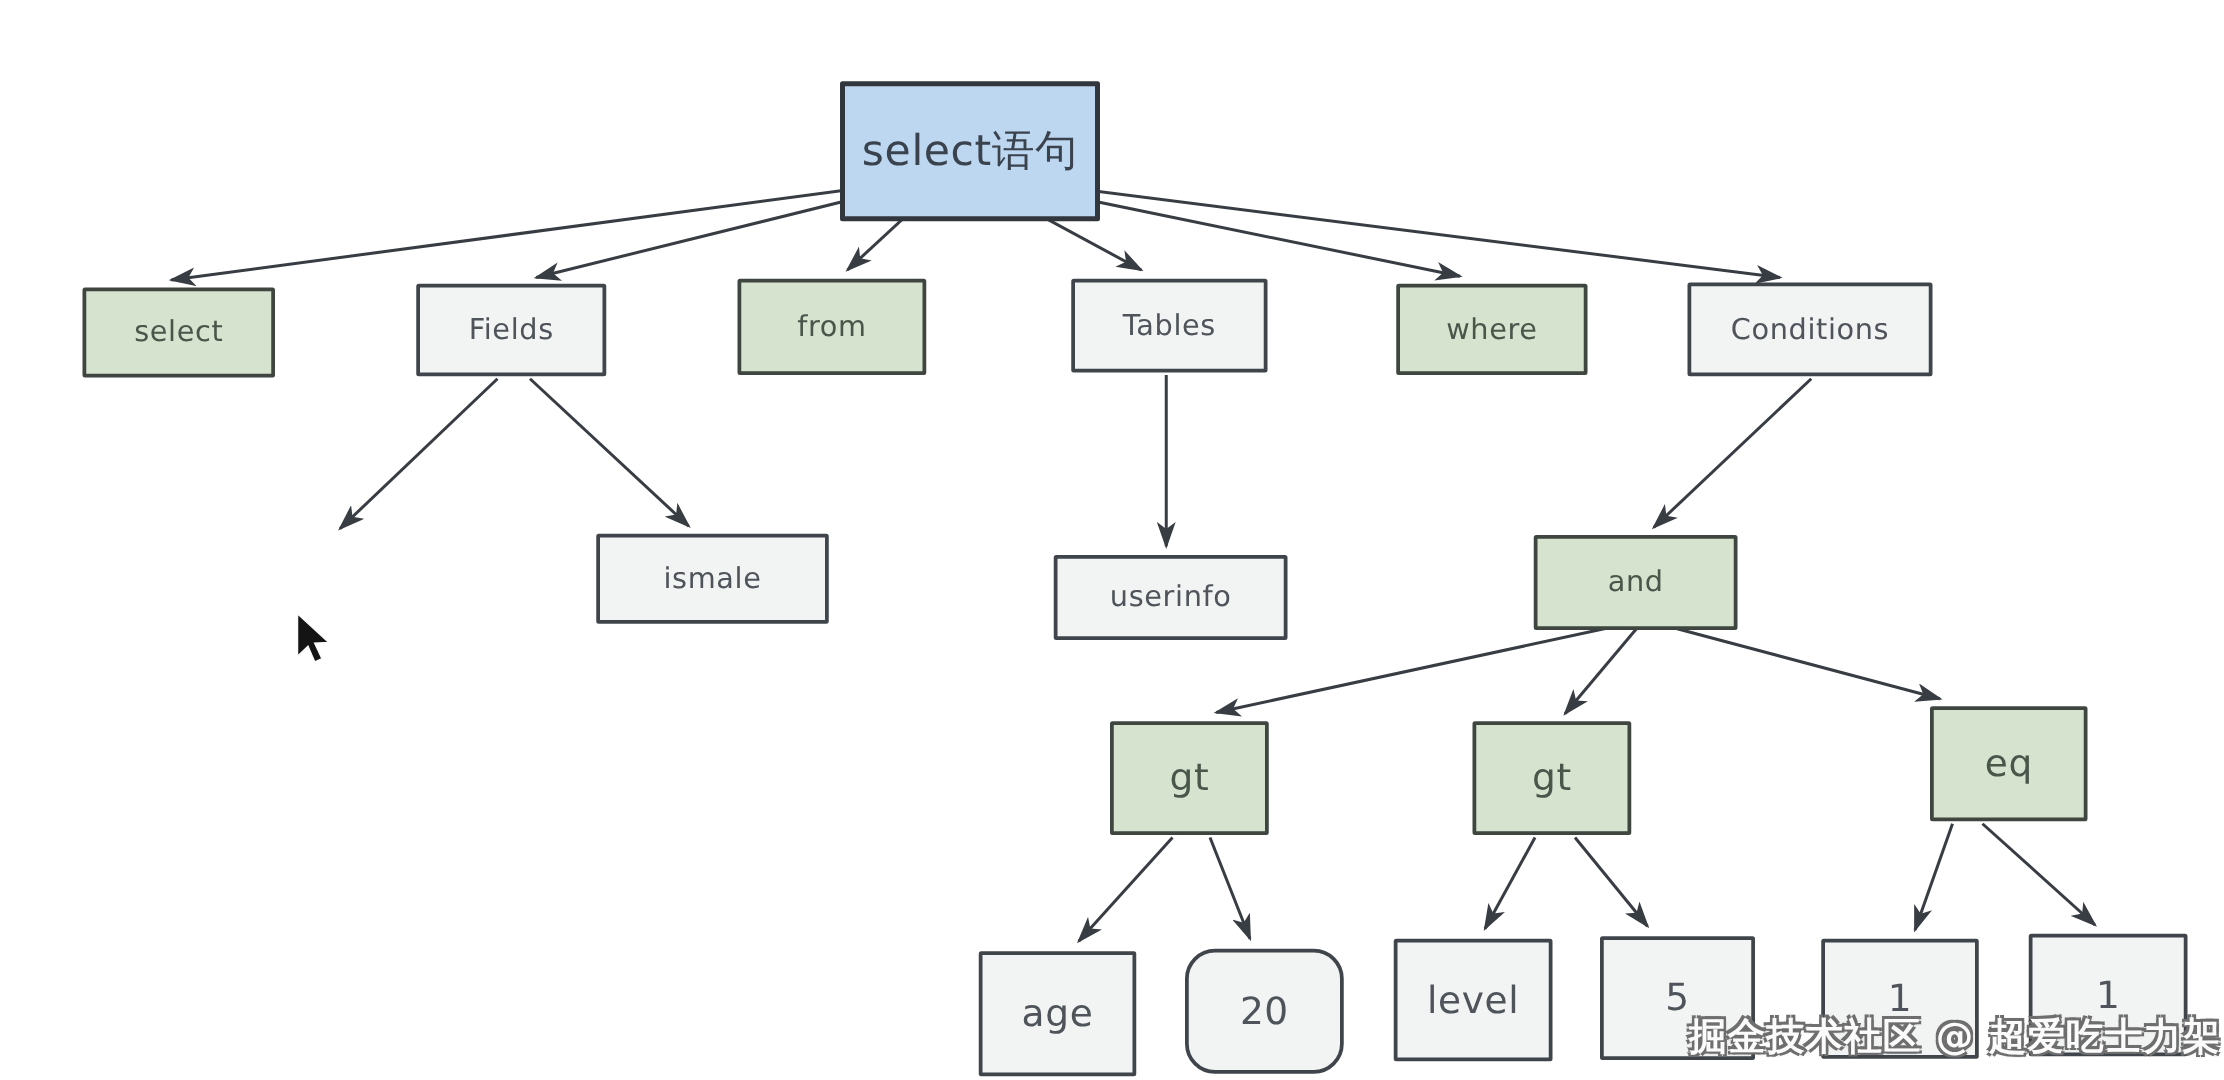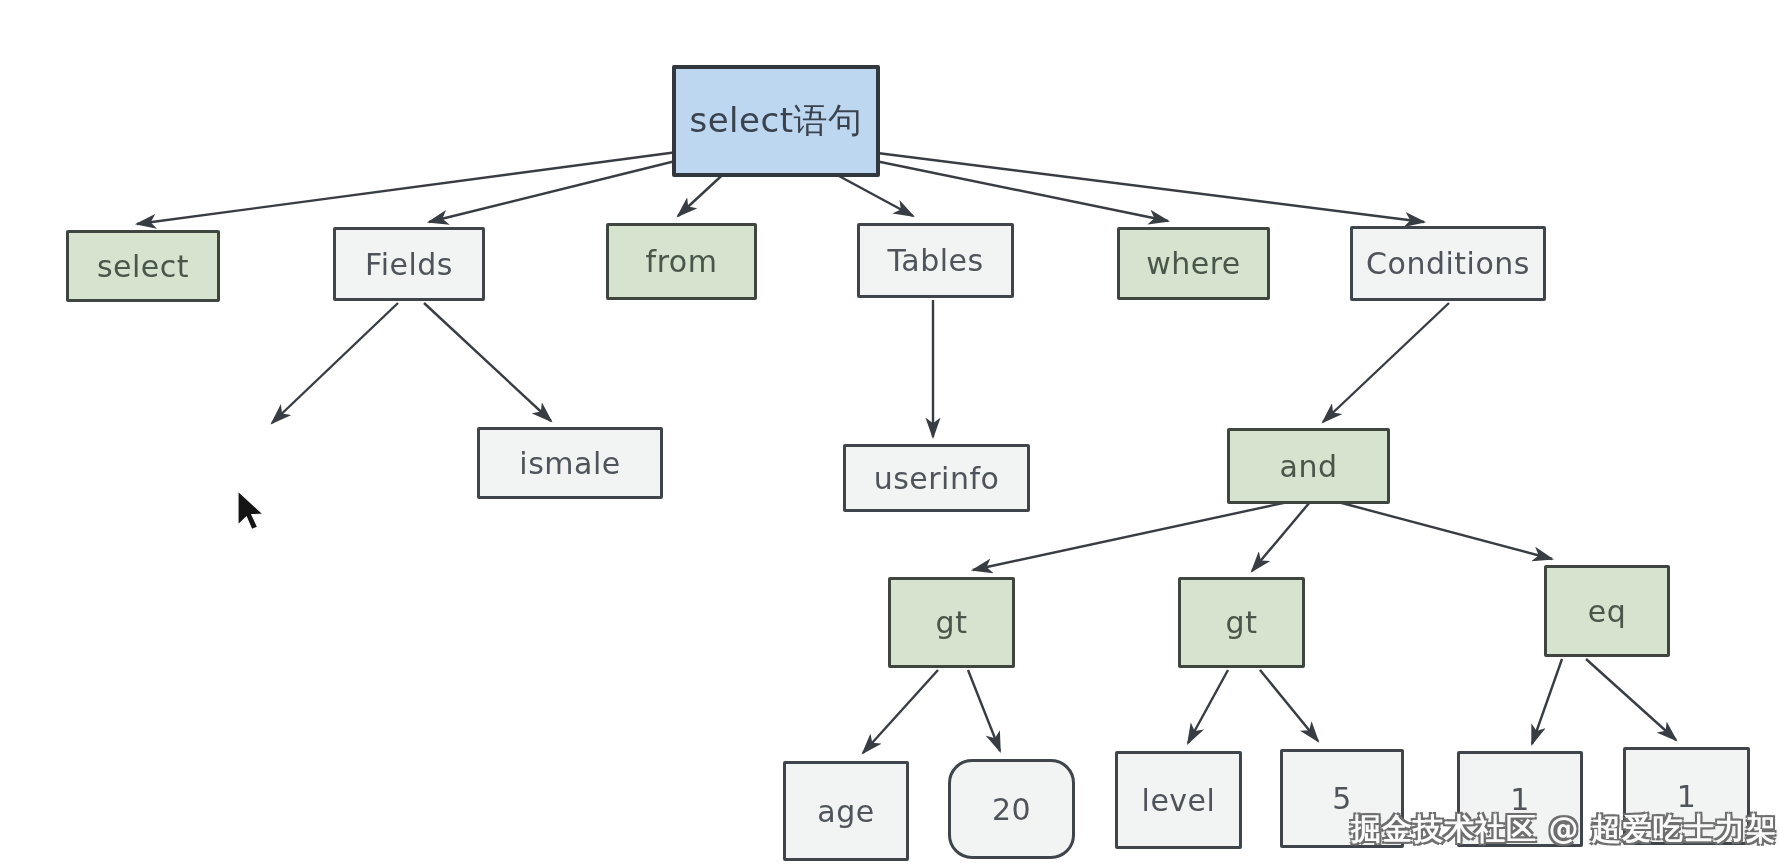--- a/index.html
+++ b/index.html
@@ -20,21 +20,21 @@
     left: 0; top: 0;
     width: 1779px;
     height: 864px;
   }
   .node {
     position: absolute;
     box-sizing: border-box;
     display: flex;
     align-items: center;
     justify-content: center;
-    font-size: 30px;
+    font-size: 23px;
     letter-spacing: 0.5px;
     border-radius: 2px;
   }
   .node.plain {
     background: #f2f3f3;
     border: 3px solid #3f454b;
     color: #4e545a;
   }
   .node.green {
     background: #d6e3cf;
@@ -104,21 +104,21 @@
       <line x1="1586" y1="659" x2="1676" y2="740" marker-end="url(#ah)"></line>
     </g>
   </svg>
 
   <div class="node blue" style="left:672px;  top:25px;  width:208px; height:112px;">select语句</div>
 
   <div class="node green" style="left:66px;   top:230px; width:154px; height:72px;">select</div>
 
   <div class="node plain" style="left:333px;  top:227px; width:152px; height:74px;">Fields</div>
 
-  <div class="node green" style="left:590px;  top:223px; width:151px; height:77px;margin-left:16px;">from</div>
+  <div class="node green" style="left:590px;  top:223px; width:151px; height:77px;">from</div>
 
   <div class="node plain" style="left:857px;  top:223px; width:157px; height:75px;">Tables</div>
 
   <div class="node green" style="left:1117px; top:227px; width:153px; height:73px;">where</div>
 
   <div class="node plain" style="left:1350px; top:226px; width:196px; height:75px;">Conditions</div>
 
 
   <div class="node plain" style="left:477px;  top:427px; width:186px; height:72px;">ismale</div>
 

